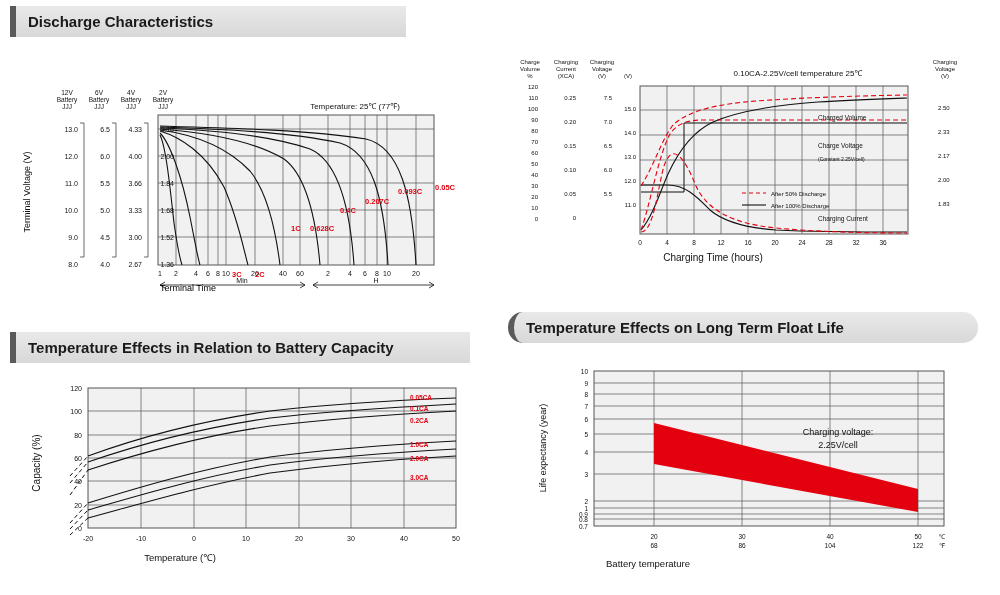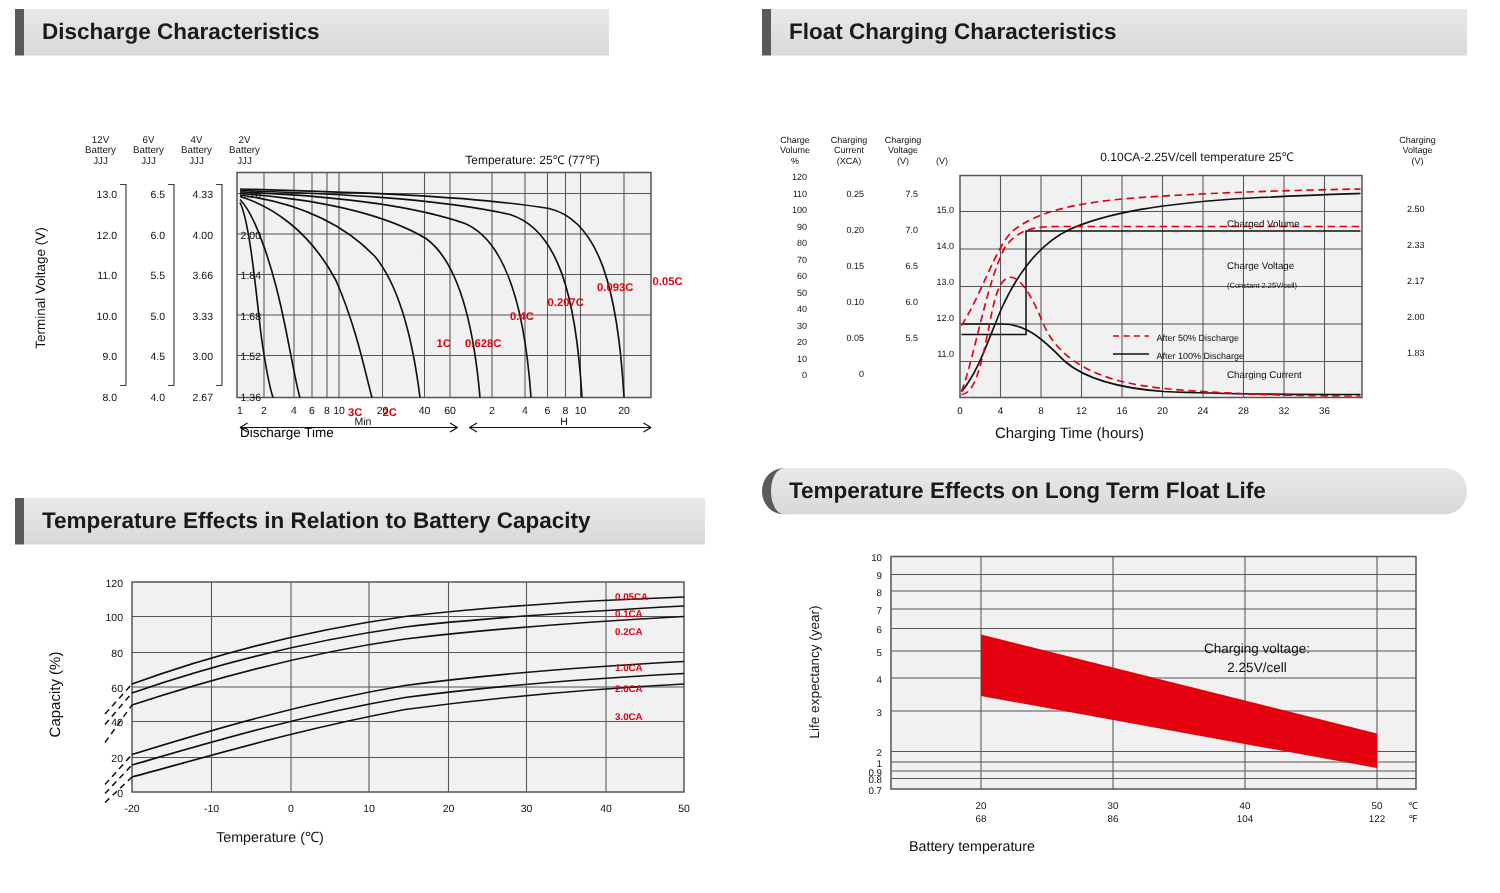--- a/index.html
+++ b/index.html
@@ -159,26 +159,25 @@
         <line x1="150" y1="248" x2="295" y2="248"></line>
         <path d="M150,248 l5,-3 M150,248 l5,3"></path>
         <path d="M295,248 l-5,-3 M295,248 l-5,3"></path>
         <line x1="303" y1="248" x2="424" y2="248"></line>
         <path d="M303,248 l5,-3 M303,248 l5,3"></path>
         <path d="M424,248 l-5,-3 M424,248 l-5,3"></path>
       </g>
       <text x="232" y="246" font-size="7" fill="#111" text-anchor="middle">Min</text>
       <text x="366" y="246" font-size="7" fill="#111" text-anchor="middle">H</text>
     </svg>
-    <div style="position:absolute;left:150px;top:246px;font-size:9px;">Discharge Time</div>
+    <div style="position:absolute;left:150px;top:246px;font-size:9px;">Terminal Time</div>
   </div>
 </div>
 
 <div class="panel" id="q2">
-  <div class="panel-title p-title-2">Float Charging Characteristics</div>
   <div class="chart-area">
     <svg width="480" height="258" viewBox="0 0 480 258">
 
       <g font-size="6" fill="#111" text-anchor="middle">
         <text x="22" y="58">Charge</text>
         <text x="22" y="65">Volume</text>
         <text x="22" y="72">%</text>
         <text x="58" y="58">Charging</text>
         <text x="58" y="65">Current</text>
         <text x="58" y="72">(XCA)</text>

